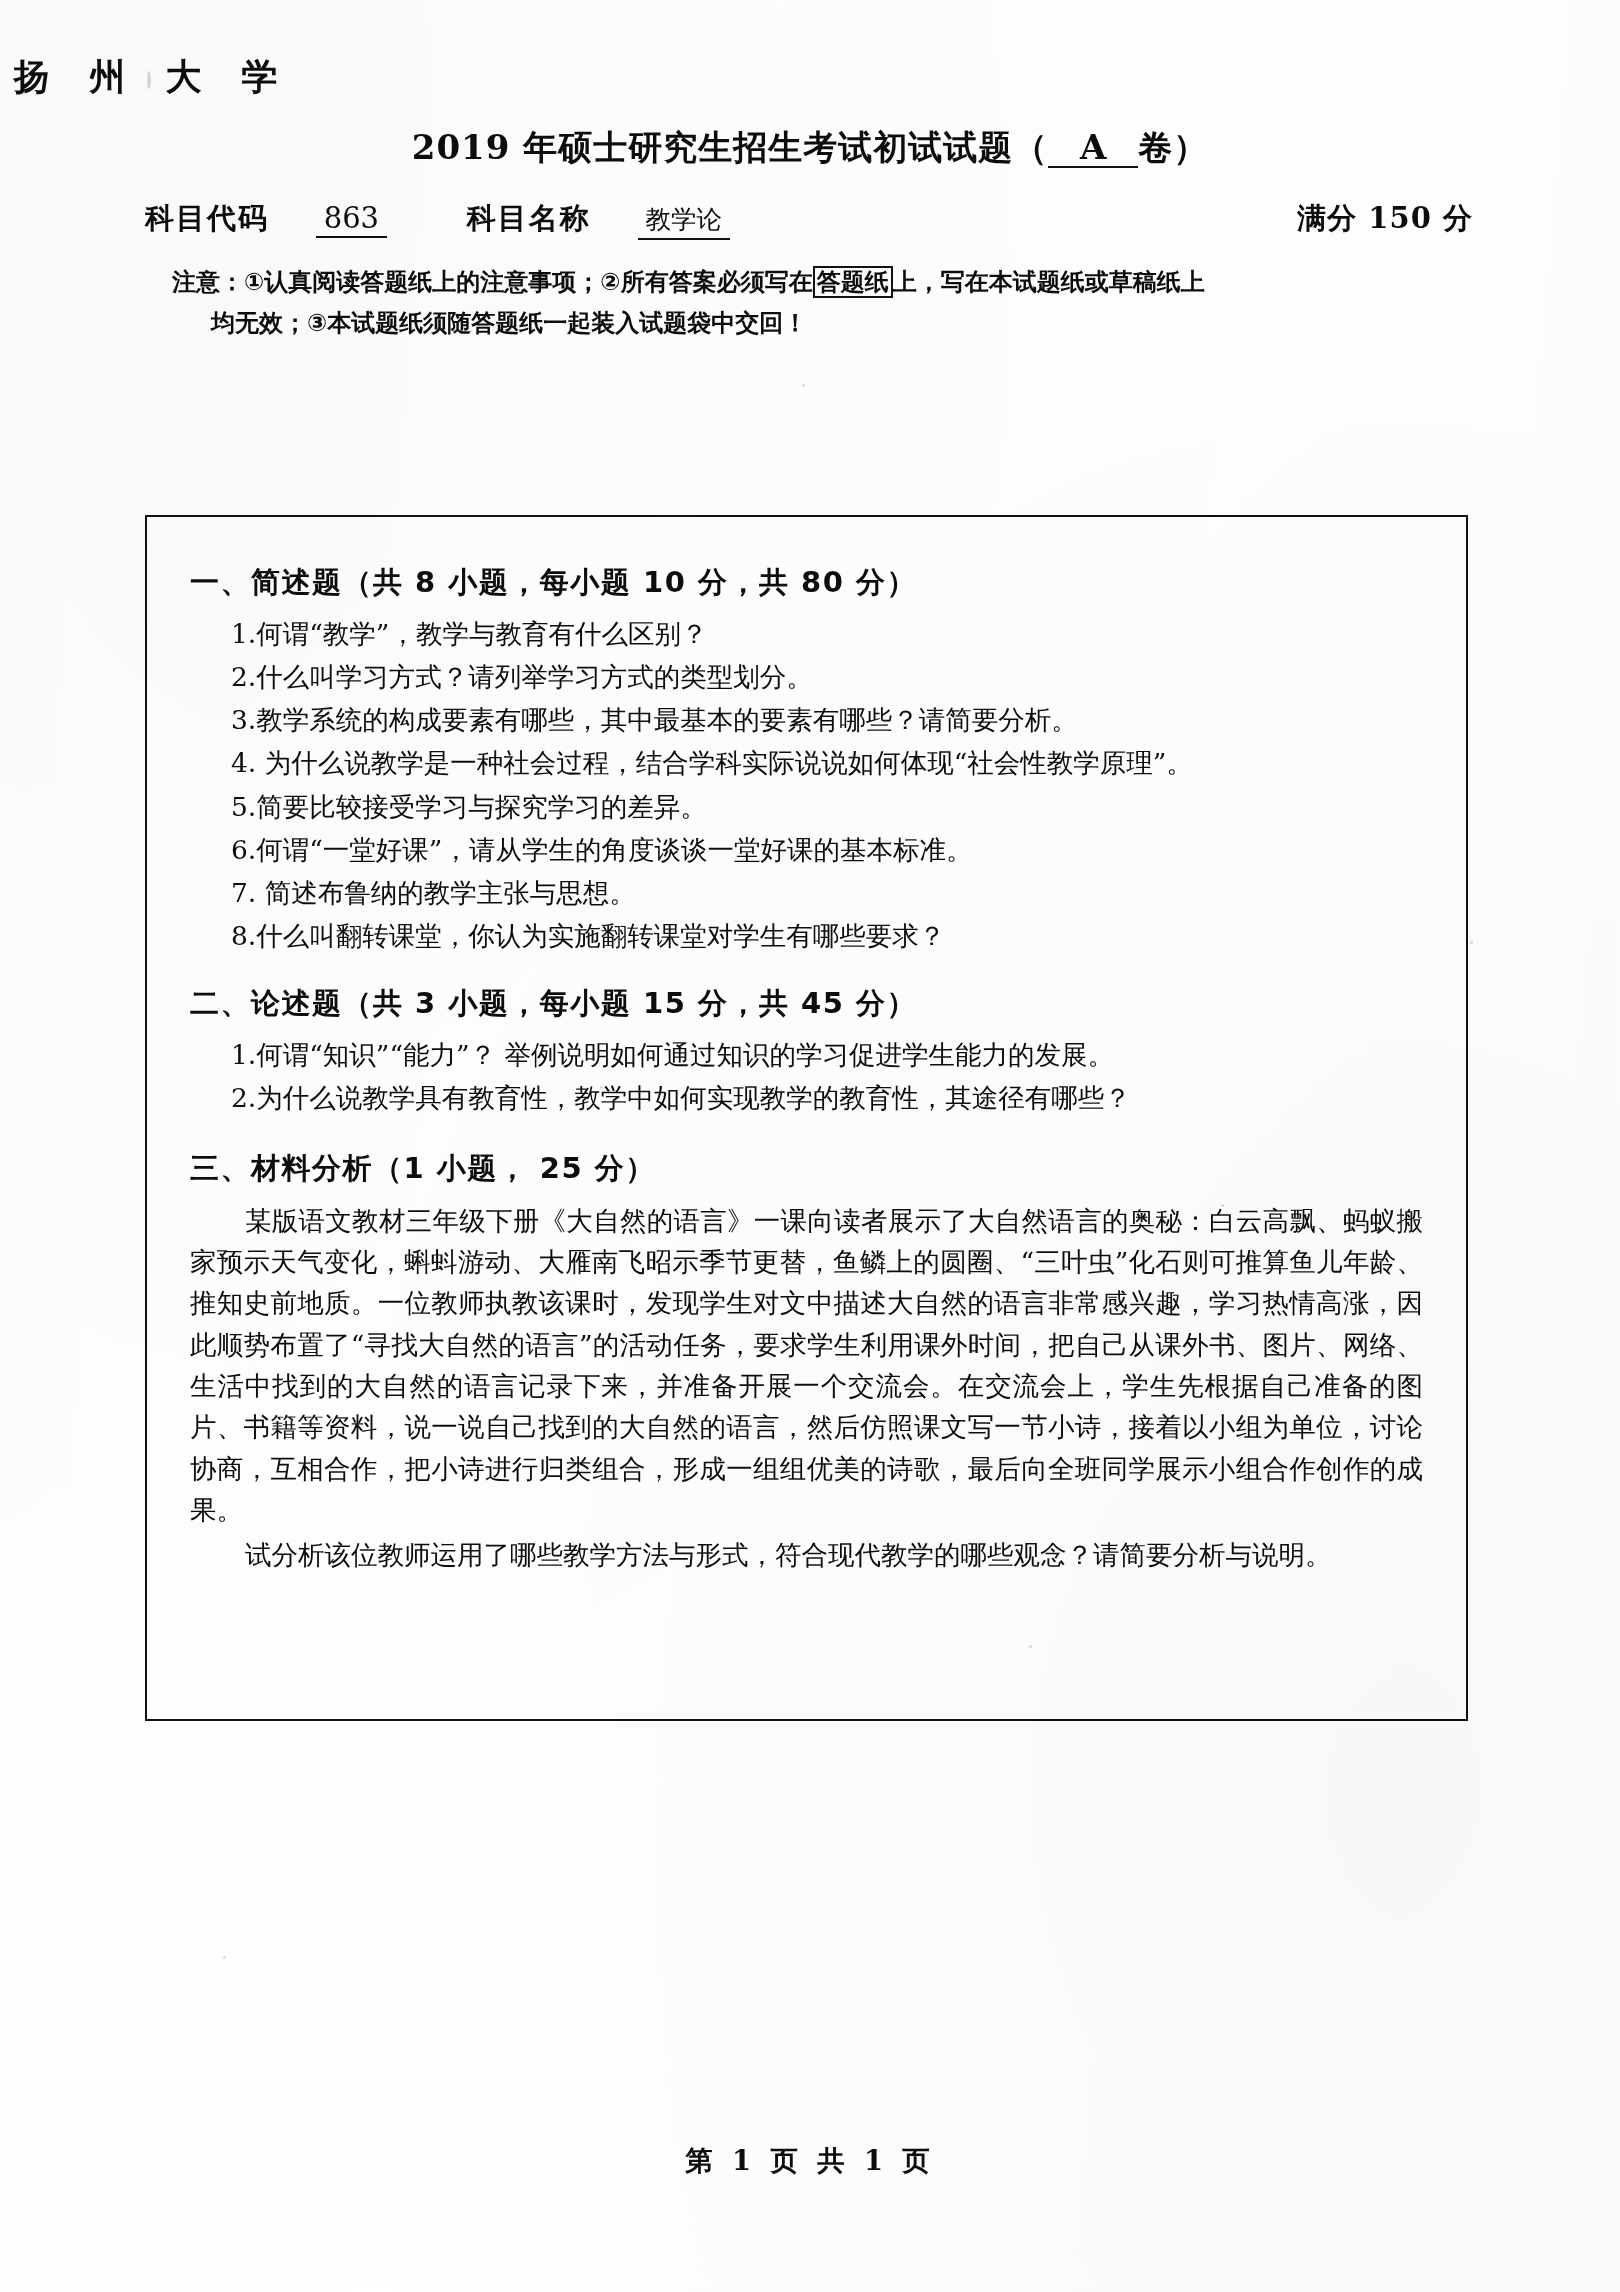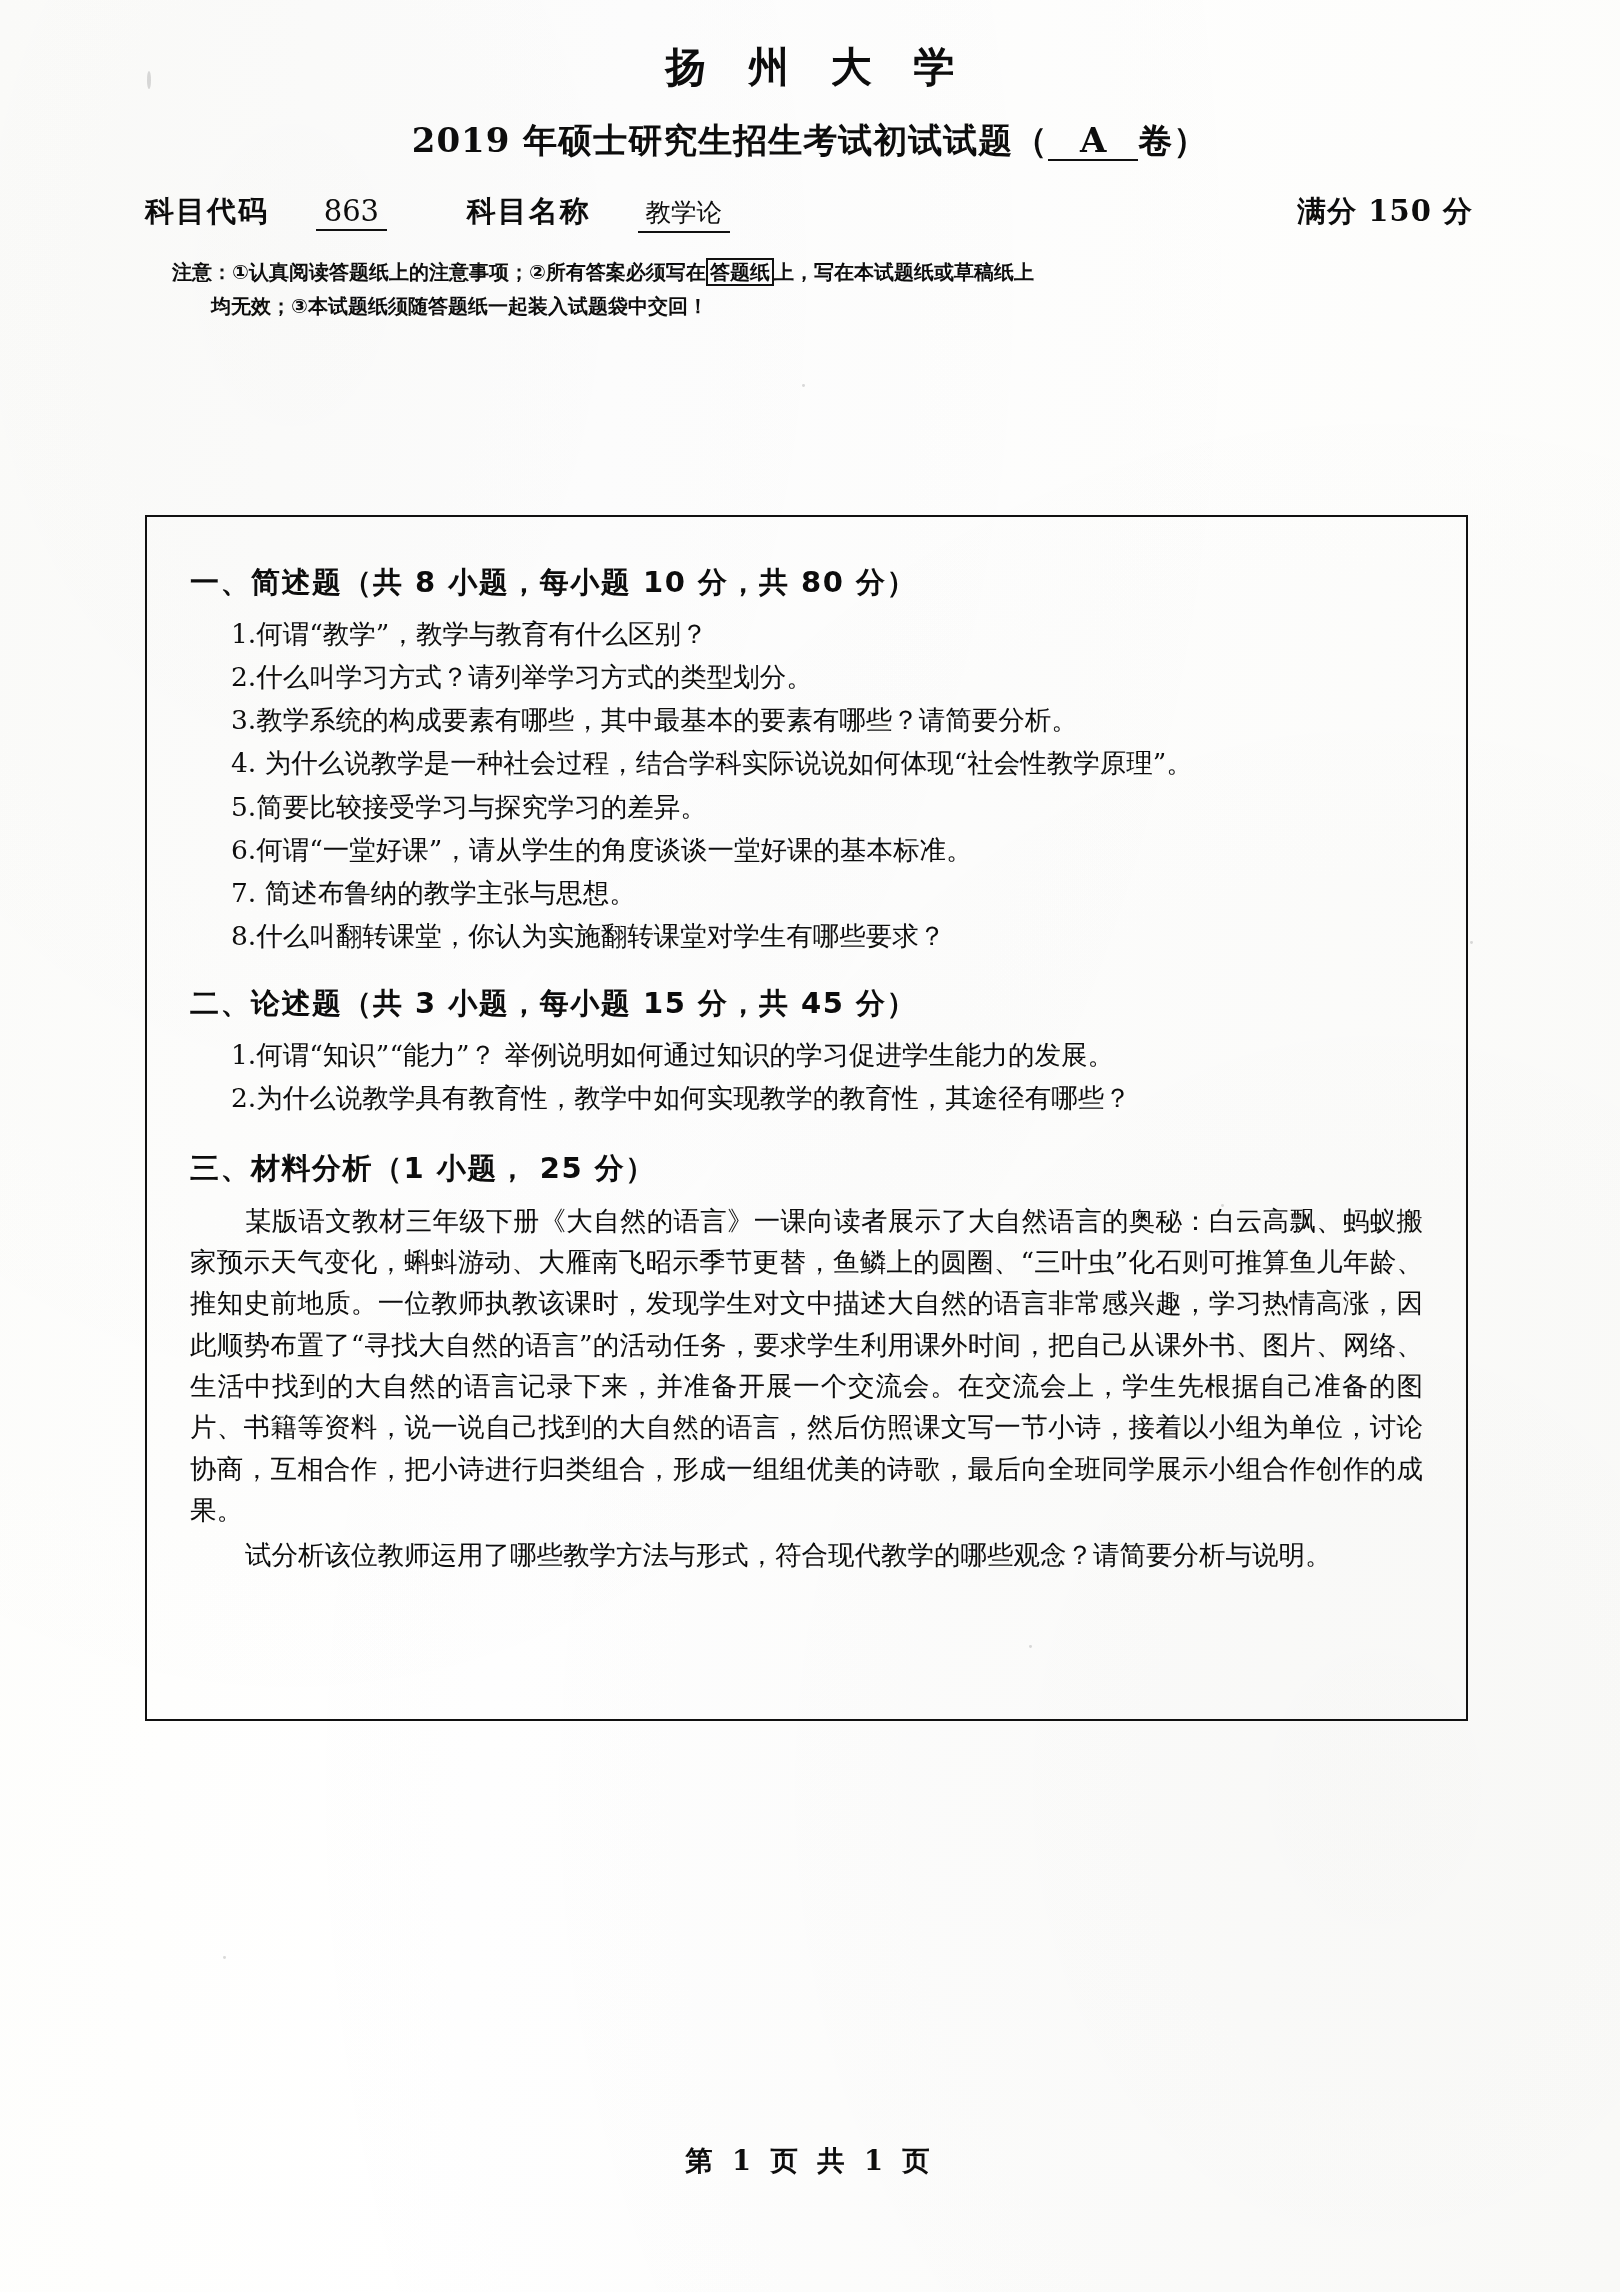--- a/index.html
+++ b/index.html
@@ -33,27 +33,27 @@
     opacity: .55;
   }
 
   .content {
     position: absolute;
     left: 0; top: 0; right: 0;
   }
 
   
   .univ-title {
-    text-align: center;
+    text-align: left;
     font-family: "DejaVu Sans", "Liberation Sans", sans-serif;
     font-weight: bold;
-    font-size: 41px;
+    font-size: 36px;
     letter-spacing: 13.7px;
     padding-left: 13.7px;
-    margin-top: 47px;
+    margin-top: 59px;
     line-height: 1;
   }
 
   .exam-title {
     text-align: center;
     font-family: "DejaVu Serif", "Liberation Serif", serif;
     font-weight: bold;
     font-size: 34px;
     letter-spacing: 1px;
     margin-top: 34px;
@@ -86,21 +86,21 @@
     margin: 0 5.9px;
     font-weight: normal;
   }
   .subject-row .val.small { font-size: 25.5px; border-bottom-width: 2px; }
   .subject-row .spacer { flex: 1; }
   .subject-row .fullmark { letter-spacing: 1px; white-space: nowrap; }
 
   .notice {
     margin-top: 21.6px;
     padding: 0 84px 0 172px;
-    font-size: 20px;
+    font-size: 24px;
     font-weight: bold;
     line-height: 1.72;
     text-align: justify;
     font-family: "DejaVu Sans", "Liberation Sans", sans-serif;
   }
   .notice .boxed {
     border: 2px solid #111;
     padding: 0 2px;
   }
   .notice .ln2 { display: block; padding-left: 39px; }

